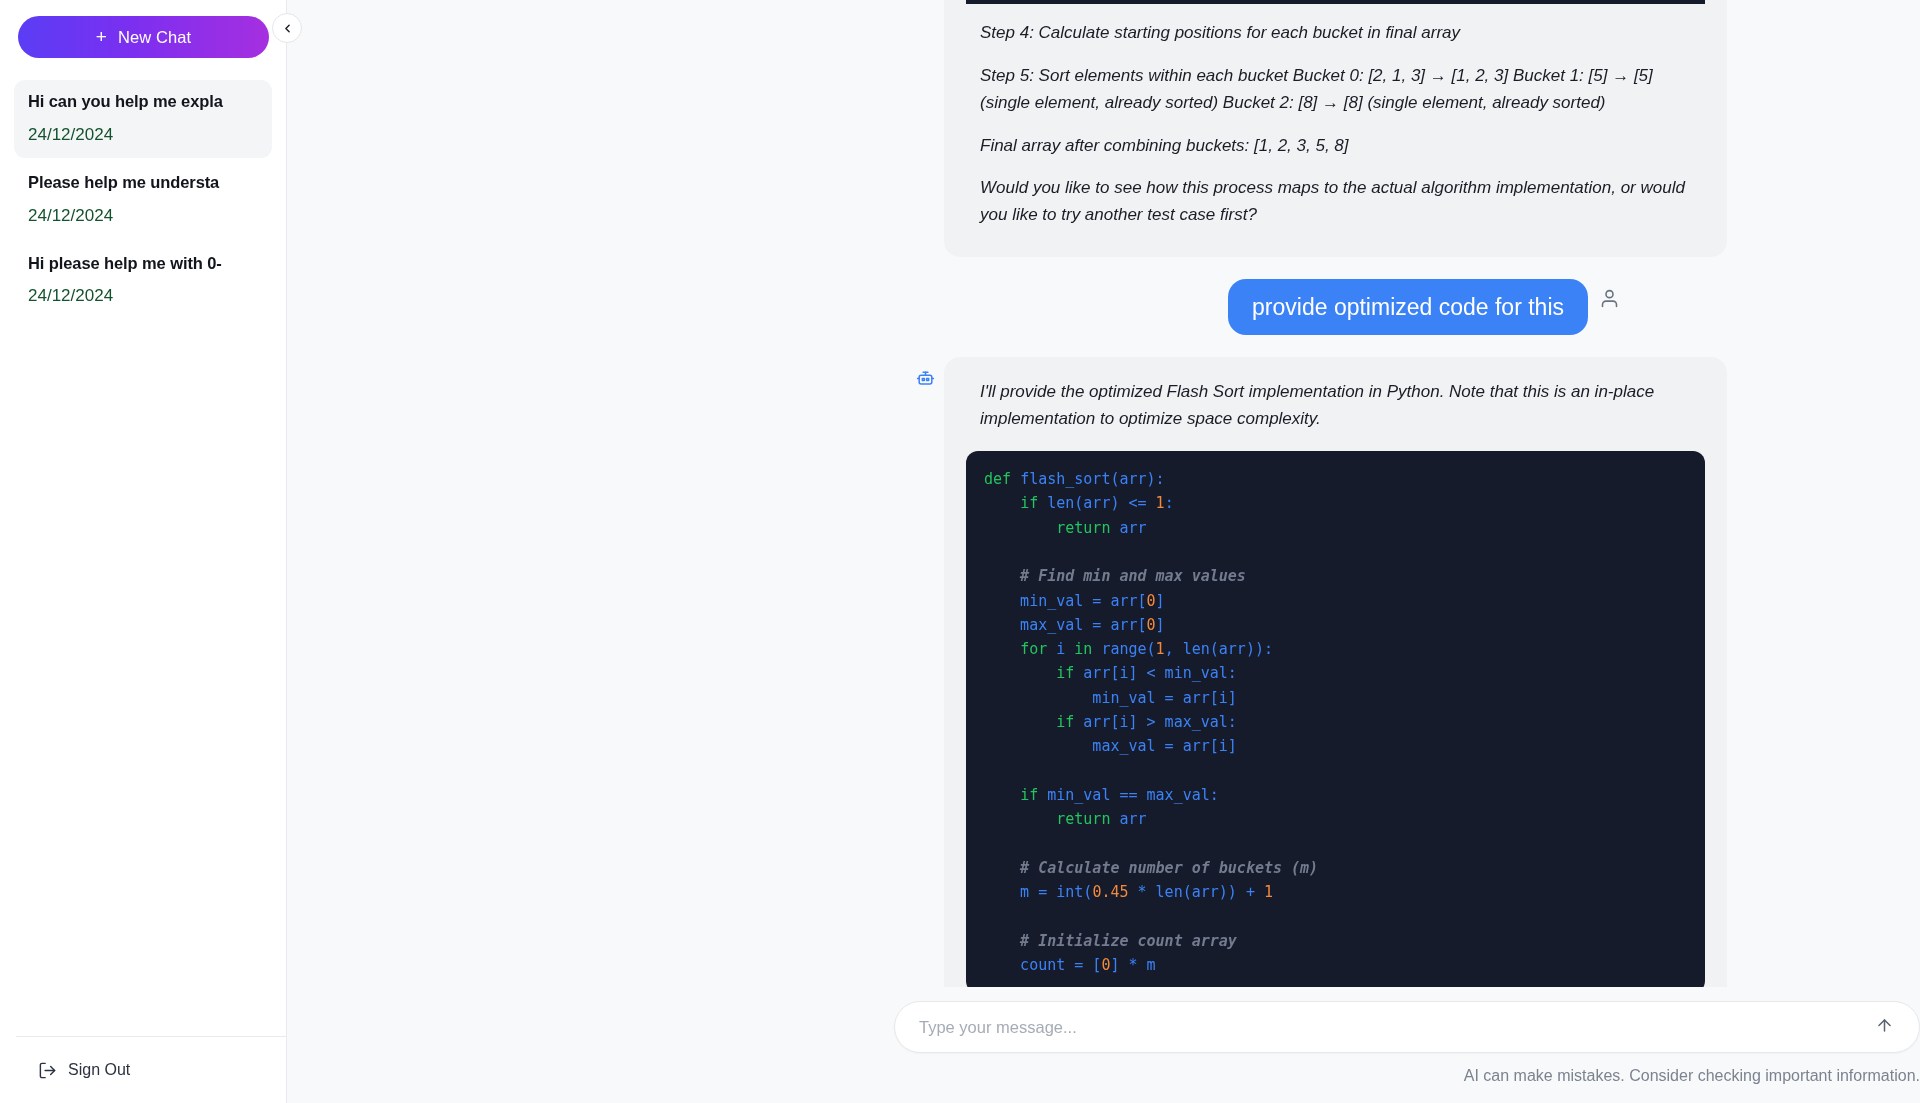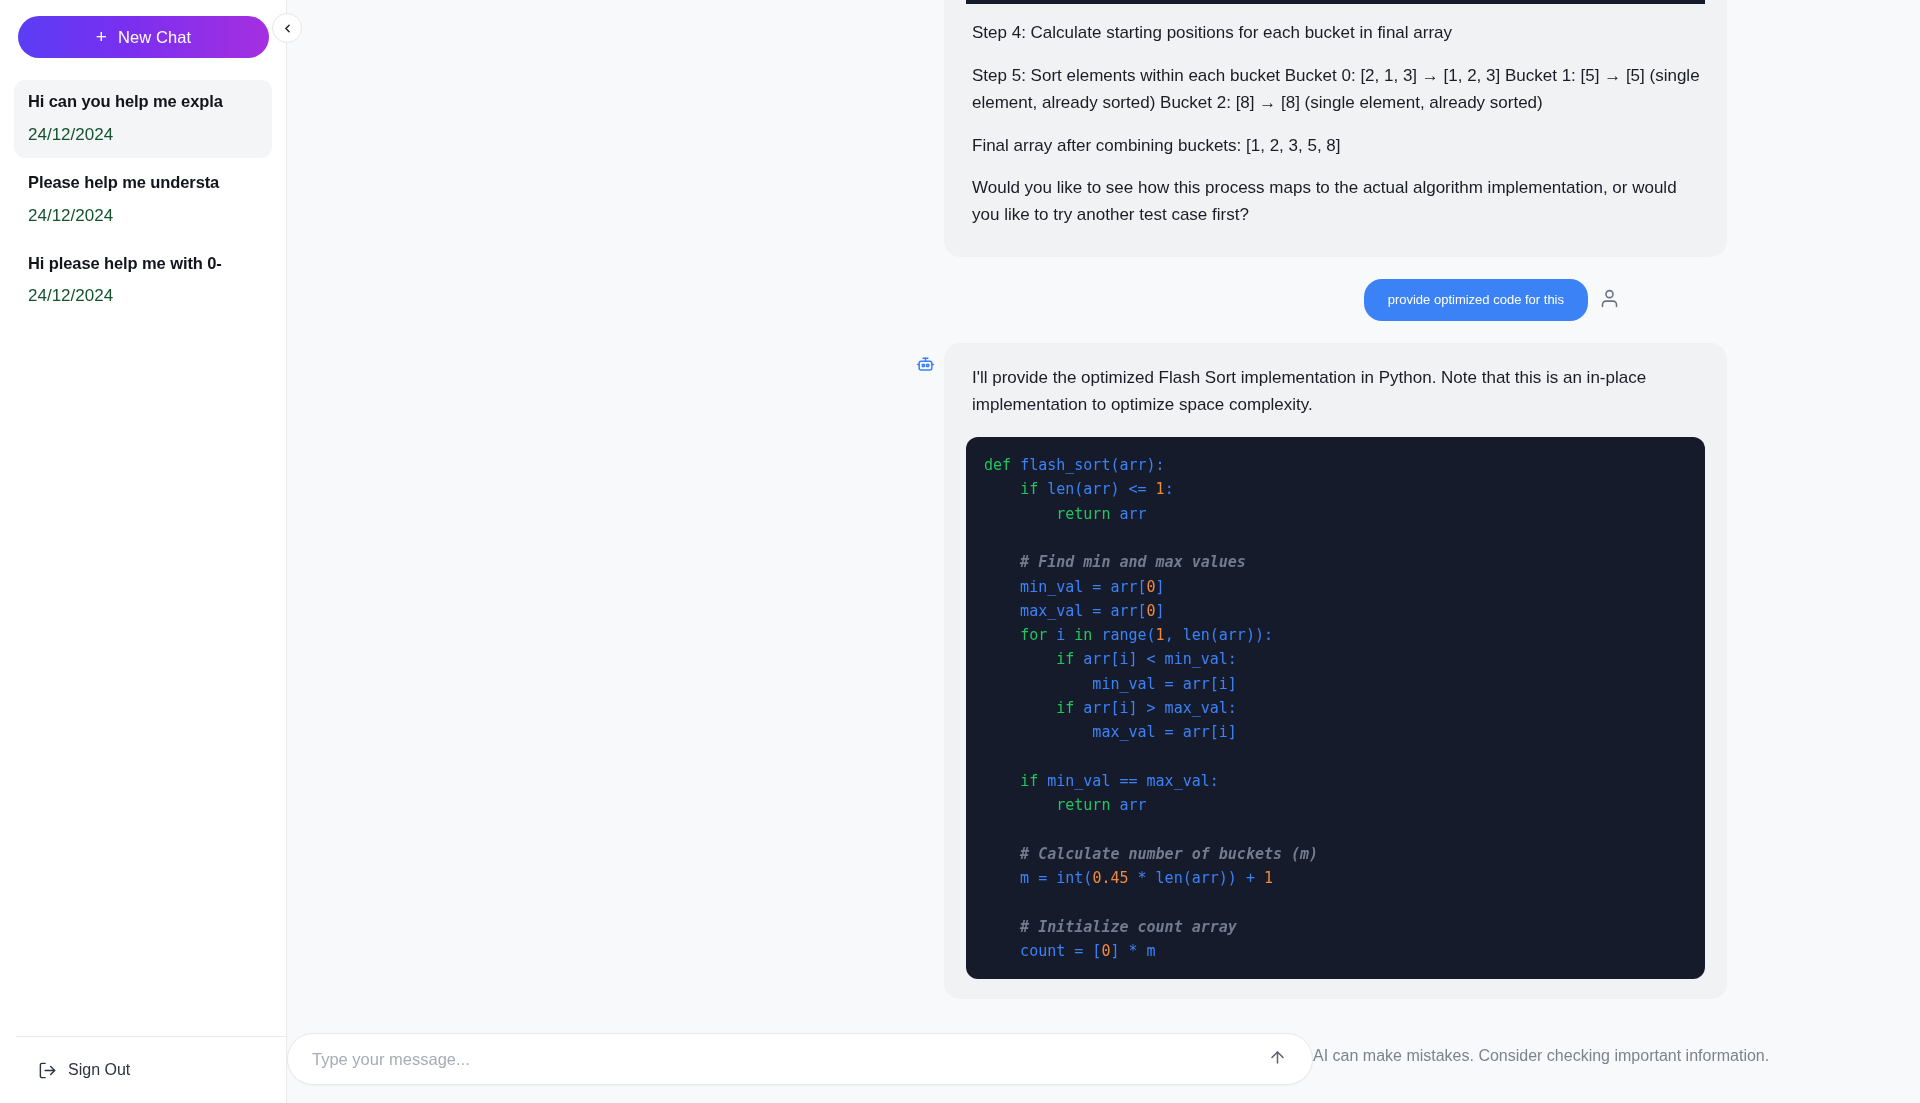--- a/index.html
+++ b/index.html
@@ -178,26 +178,26 @@
     border-radius: 0 0 16px 16px;
     padding-top: 0;
     margin-top: 0;
   }
 
   .bubble-user {
     background: #3b82f6;
     color: #ffffff;
     border-radius: 18px;
     padding: 12px 24px;
-    font-size: 13px;
+    font-size: 23px;
     line-height: 1.4;
     max-width: 640px;
   }
 
-  .para { margin: 0 0 0 4px; padding: 8px 2px 8px 2px; }
+  .para { margin: 0 0 0 12px; padding: 8px 2px 8px 2px; font-style: italic; }
   .para + .para { padding-top: 8px; }
 
   
   .code-block {
     background: #161b2b;
     border-radius: 12px;
     padding: 16px 18px;
     margin: 10px 0 12px 0;
     overflow: hidden;
   }
@@ -230,22 +230,22 @@
     padding-bottom: 0;
   }
 
   
   .composer-wrap {
     position: absolute;
     left: 0; right: 0; bottom: 0;
     background: #f8f9fb;
     padding: 14px 0 18px 0;
     display: flex;
-    flex-direction: row;
-    align-items: flex-start;
+    flex-direction: column;
+    align-items: flex-end;
   }
   .composer {
     width: 1026px;
     height: 52px;
     background: #ffffff;
     border: 1px solid #e6e8ec;
     border-radius: 26px;
     display: flex;
     align-items: center;
     padding: 0 22px 0 24px;

